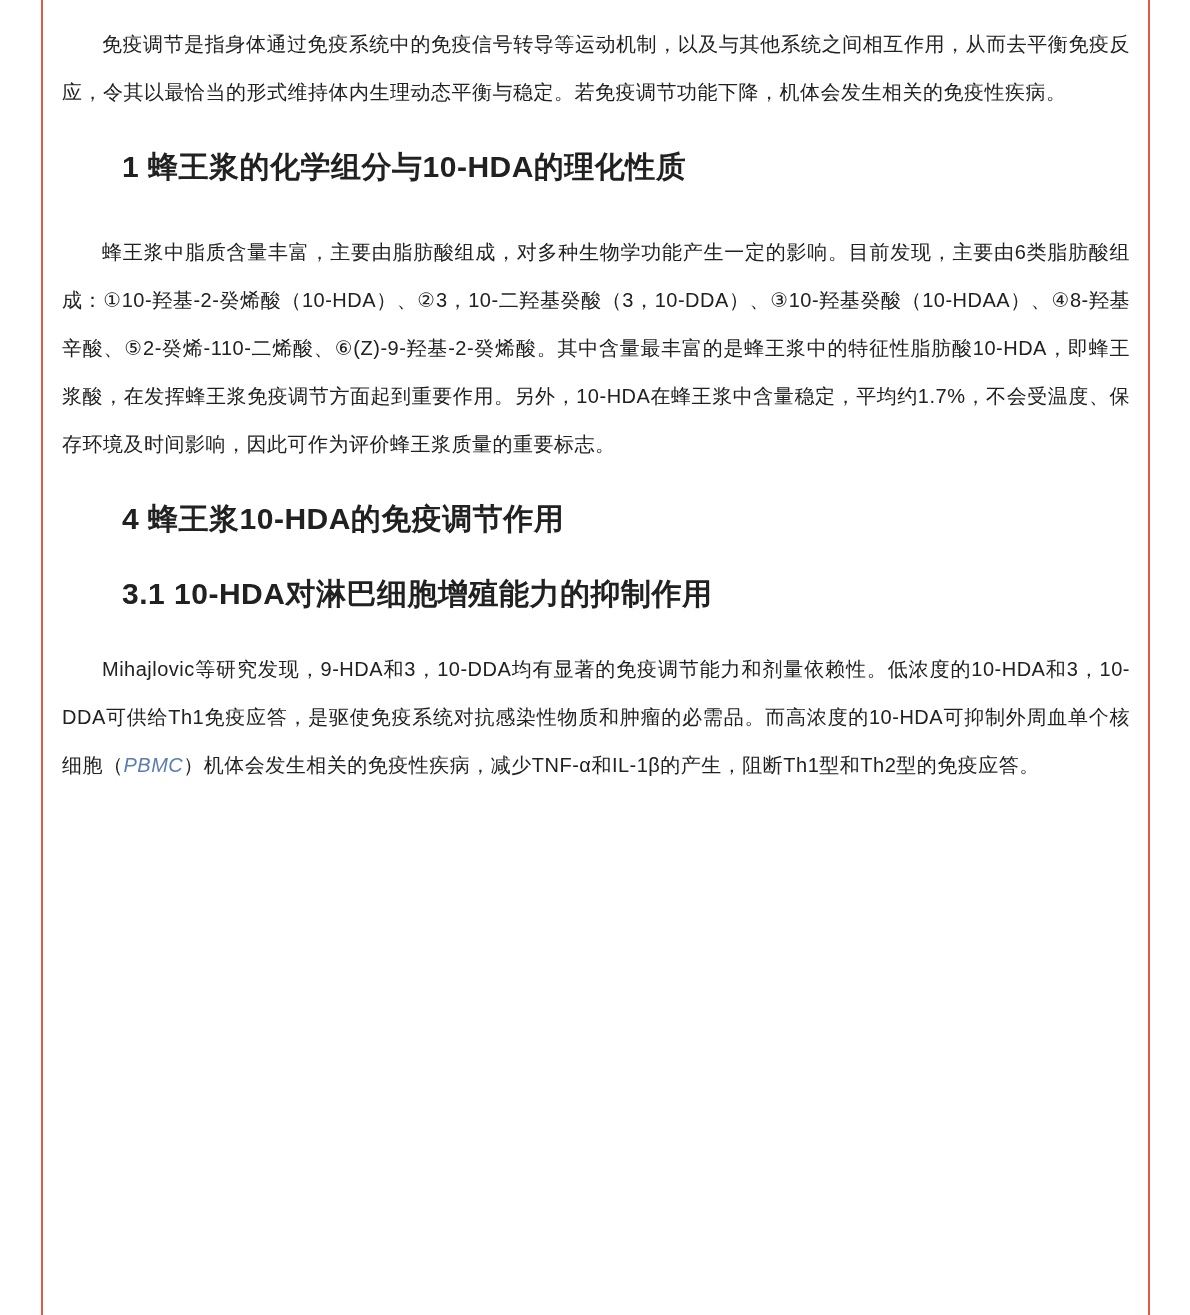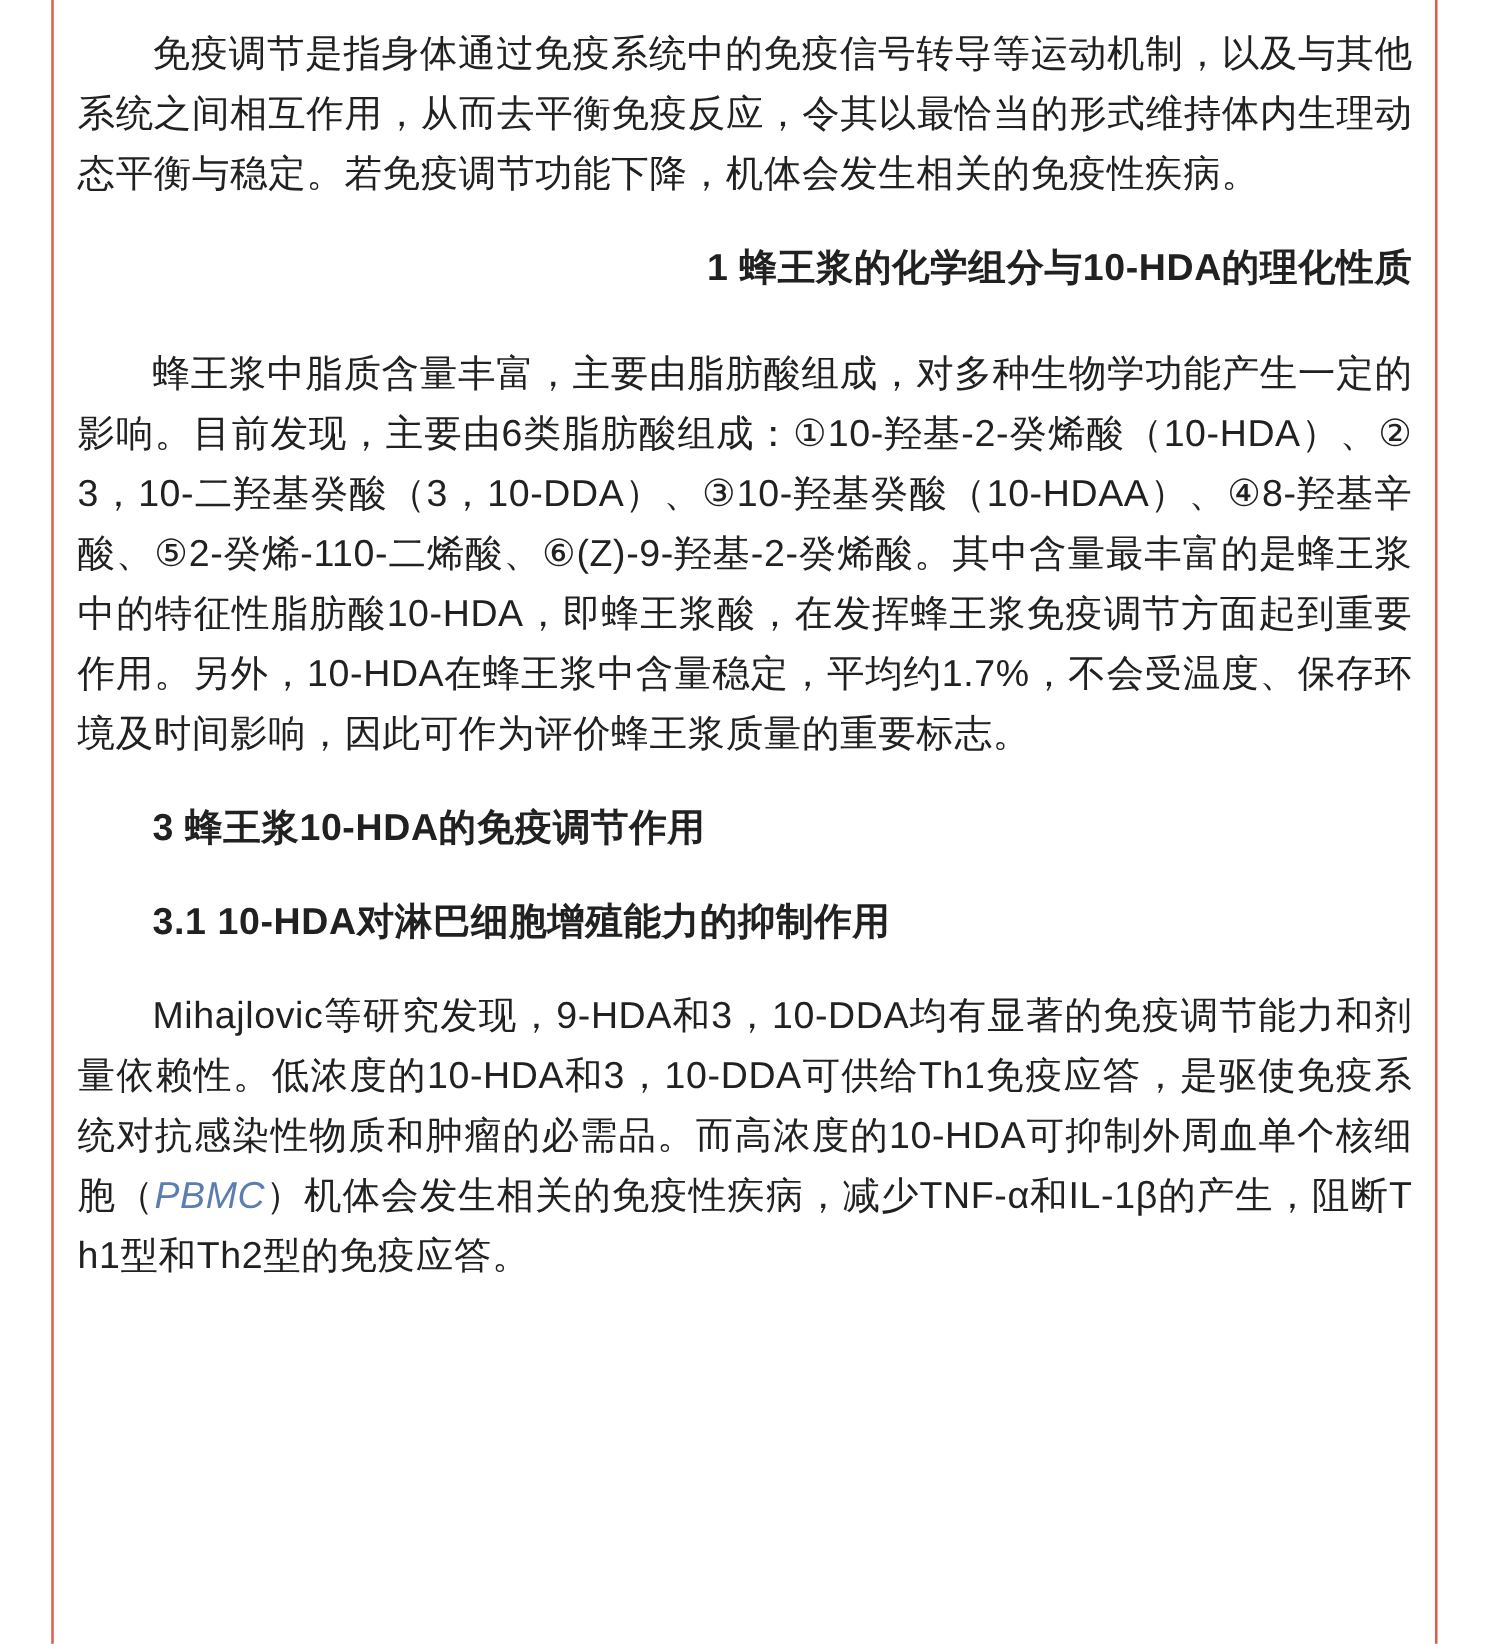--- a/index.html
+++ b/index.html
@@ -30,57 +30,57 @@
   }
   .page-rule.left  { left: 41px; }
   .page-rule.right { left: 1148px; }
   .doc {
     position: absolute;
     left: 62px;
     top: 20px;
     width: 1068px;
   }
   .para {
-    font-size: 30px;
+    font-size: 20px;
     line-height: 48px;
     text-align: justify;
     text-justify: inter-ideograph;
     text-indent: 2em;
     margin: 0 0 27px 0;
     letter-spacing: 0.5px;
     word-break: break-all;
   }
   .heading {
     font-size: 30px;
     line-height: 48px;
     font-weight: bold;
     text-indent: 2em;
     margin: 0 0 27px 0;
     letter-spacing: 0.5px;
   }
-  .heading.first { margin-bottom: 37px; text-align: right; }
+  .heading.first { margin-bottom: 37px; }
   .term-link {
     color: var(--link);
     font-style: italic;
   }
 </style>
 </head>
 <body>
 
 <div class="page-rule left"></div>
 <div class="page-rule right"></div>
 
 <div class="doc">
 
   <p class="para">免疫调节是指身体通过免疫系统中的免疫信号转导等运动机制，以及与其他系统之间相互作用，从而去平衡免疫反应，令其以最恰当的形式维持体内生理动态平衡与稳定。若免疫调节功能下降，机体会发生相关的免疫性疾病。</p>
 
   <h2 class="heading first">1 蜂王浆的化学组分与10-HDA的理化性质</h2>
 
   <p class="para">蜂王浆中脂质含量丰富，主要由脂肪酸组成，对多种生物学功能产生一定的影响。目前发现，主要由6类脂肪酸组成：①10-羟基-2-癸烯酸（10-HDA）、②3，10-二羟基癸酸（3，10-DDA）、③10-羟基癸酸（10-HDAA）、④8-羟基辛酸、⑤2-癸烯-110-二烯酸、⑥(Z)-9-羟基-2-癸烯酸。其中含量最丰富的是蜂王浆中的特征性脂肪酸10-HDA，即蜂王浆酸，在发挥蜂王浆免疫调节方面起到重要作用。另外，10-HDA在蜂王浆中含量稳定，平均约1.7%，不会受温度、保存环境及时间影响，因此可作为评价蜂王浆质量的重要标志。</p>
 
-  <h2 class="heading">3 蜂王浆10-HDA的免疫调节作用</h2>
+  <h2 class="heading">4 蜂王浆10-HDA的免疫调节作用</h2>
 
   <h3 class="heading">3.1 10-HDA对淋巴细胞增殖能力的抑制作用</h3>
 
 
   <p class="para"><span>Mihajlovic等研究发现，9-HDA和3，10-DDA均有显著的免疫调节能力和剂量依赖性。低浓度的10-HDA和3，10-DDA可供给Th1免疫应答，是驱使免疫系统对抗感染性物质和肿瘤的必需品。而高浓度的10-HDA可抑制外周血单个核细胞（</span><a class="term-link">PBMC</a><span>）机体会发生相关的免疫性疾病，减少TNF-α和IL-1β的产生，阻断Th1型和Th2型的免疫应答。</span></p>
 
 </div>
 
 </body></html>

